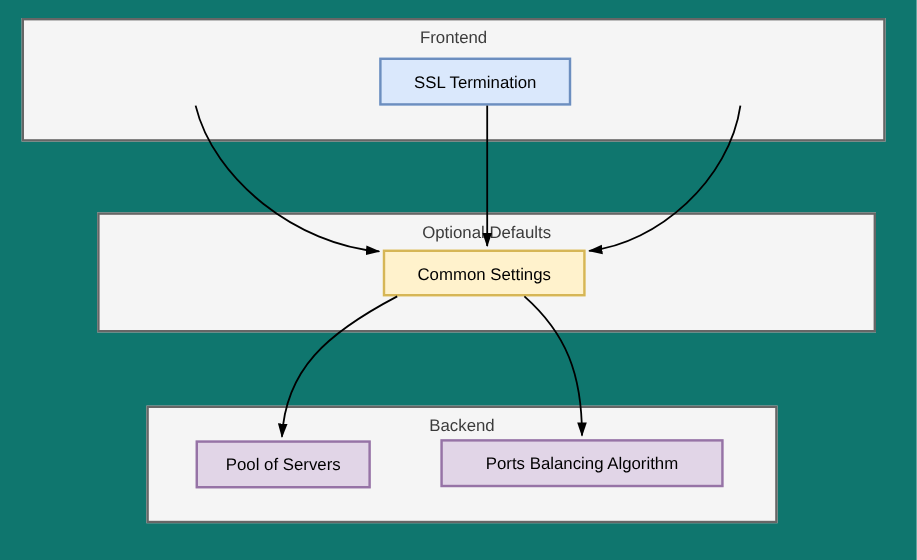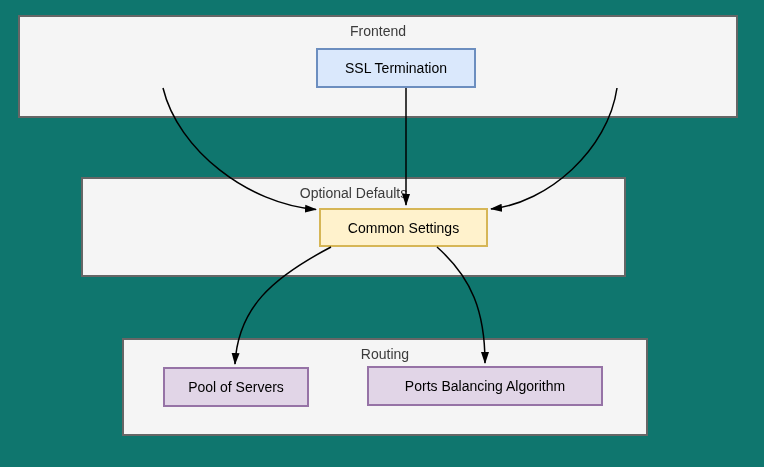--- a/index.html
+++ b/index.html
@@ -57,26 +57,26 @@
 </style>
 </head>
 <body>
 
 <div class="stage">
 
   <div class="container" style="left:18px; top:15px; width:720px; height:103px;">
     <span class="container-label">Frontend</span>
   </div>
 
-  <div class="container" style="left:81px; top:177px; width:545px; height:100px;">
+  <div class="container" style="left:81px; top:177px; width:649px; height:100px;">
     <span class="container-label">Optional Defaults</span>
   </div>
 
   <div class="container" style="left:122px; top:338px; width:526px; height:98px;">
-    <span class="container-label">Routing</span>
+    <span class="container-label">Backend</span>
   </div>
 
 
   <div class="node blue" style="left:316px; top:48px; width:160px; height:40px;">
     <span>SSL Termination</span>
   </div>
 
 
   <div class="node yellow" style="left:319px; top:208px; width:169px; height:39px;">
     <span>Common Settings</span>

